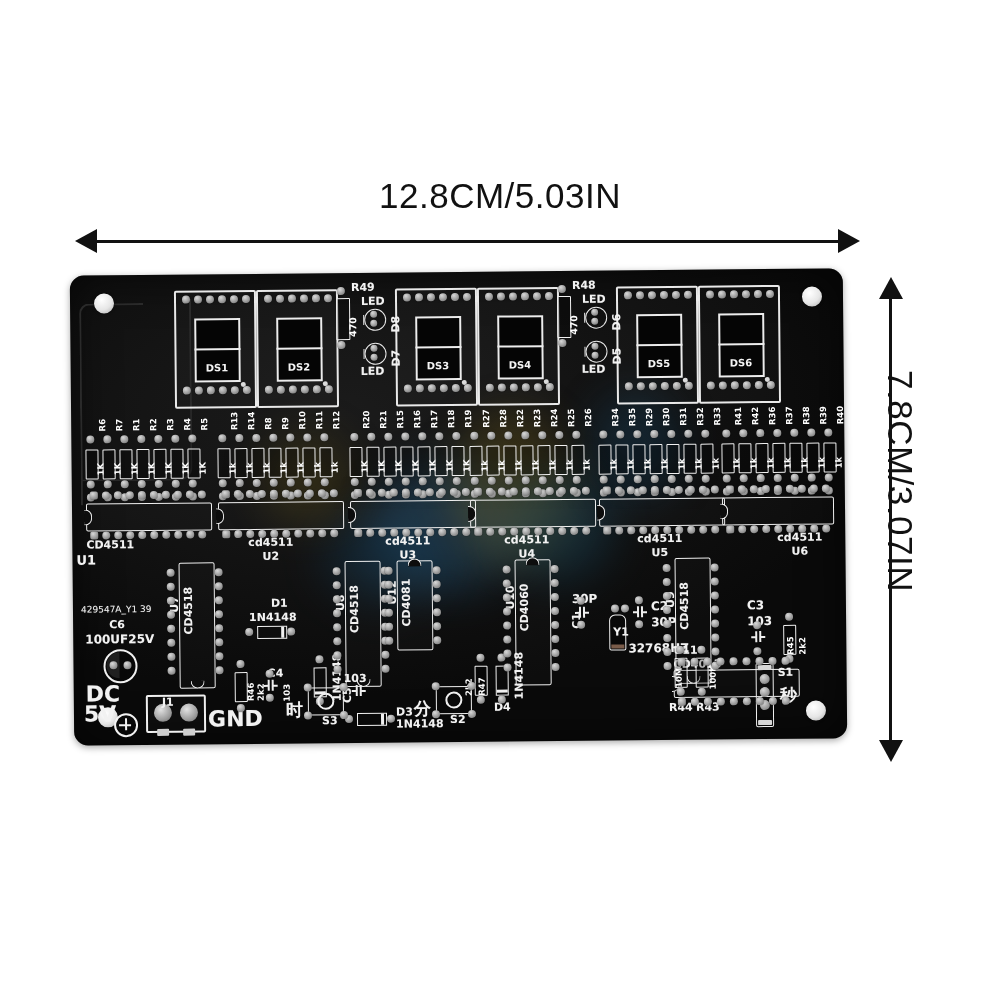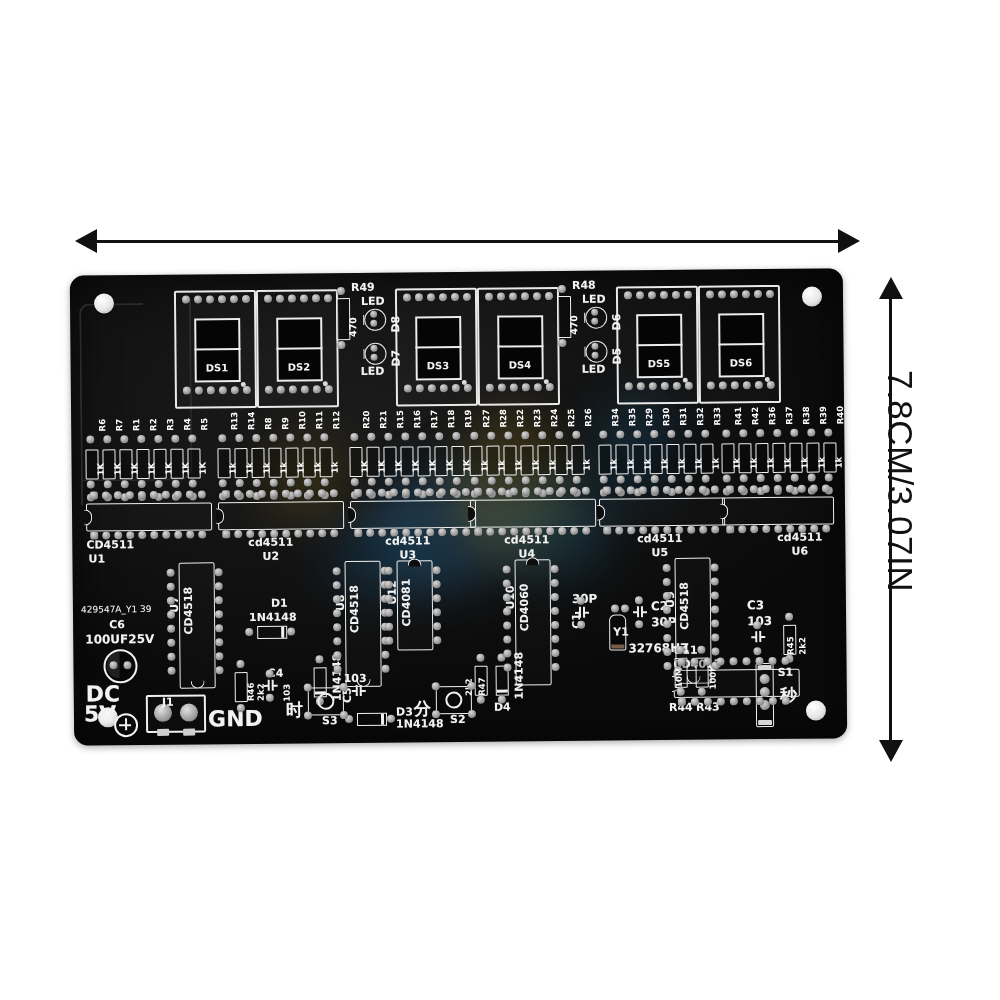--- a/index.html
+++ b/index.html
@@ -222,20 +222,21 @@
     position:absolute;width:20px;height:20px;border-radius:50%;border:2px solid #f2f2f2;
   }
   .plus:before{content:"";position:absolute;left:50%;top:3px;width:2px;height:12px;margin-left:-1px;background:#f2f2f2;}
   .plus:after{content:"";position:absolute;top:50%;left:3px;height:2px;width:12px;margin-top:-1px;background:#f2f2f2;}
 </style>
 </head>
 <body>
 
 <div id="stage">
 
+  <div class="dim-label-h">12.8CM/5.03IN</div>
   <div class="dim-line-h"></div>
   <div class="arrow arr-left"></div>
   <div class="arrow arr-right"></div>
 
   <div class="dim-label-v">7.8CM/3.07IN</div>
   <div class="dim-line-v"></div>
   <div class="arrow arr-up"></div>
   <div class="arrow arr-down"></div>
 
   <div id="pcb">
@@ -351,21 +352,21 @@
     <div class="dip" style="left:278px;top:228px;width:124px;height:26px;"></div>
     <div class="dip-notch-l" style="left:276px;top:234px;"></div>
     <div class="dip" style="left:398px;top:228px;width:124px;height:26px;"></div>
     <div class="dip-notch-l" style="left:396px;top:234px;"></div>
     <div class="dip" style="left:527px;top:228px;width:124px;height:26px;"></div>
     <div class="dip-notch-l" style="left:525px;top:234px;"></div>
     <div class="dip" style="left:650px;top:228px;width:110px;height:26px;"></div>
     <div class="dip-notch-l" style="left:648px;top:234px;"></div>
 
     <div class="silk" style="left:14px;top:264px;font-size:11px;">CD4511</div>
-    <div class="silk" style="left:16px;top:278px;font-size:11px;">U1</div>
+    <div class="silk" style="left:4px;top:278px;font-size:13px;">U1</div>
     <div class="silk" style="left:176px;top:263px;font-size:11px;">cd4511</div>
     <div class="silk" style="left:190px;top:277px;font-size:11px;">U2</div>
     <div class="silk" style="left:313px;top:263px;font-size:11px;">cd4511</div>
     <div class="silk" style="left:327px;top:277px;font-size:11px;">U3</div>
     <div class="silk" style="left:432px;top:263px;font-size:11px;">cd4511</div>
     <div class="silk" style="left:446px;top:277px;font-size:11px;">U4</div>
     <div class="silk" style="left:565px;top:263px;font-size:11px;">cd4511</div>
     <div class="silk" style="left:579px;top:277px;font-size:11px;">U5</div>
     <div class="silk" style="left:705px;top:263px;font-size:11px;">cd4511</div>
     <div class="silk" style="left:719px;top:277px;font-size:11px;">U6</div>

